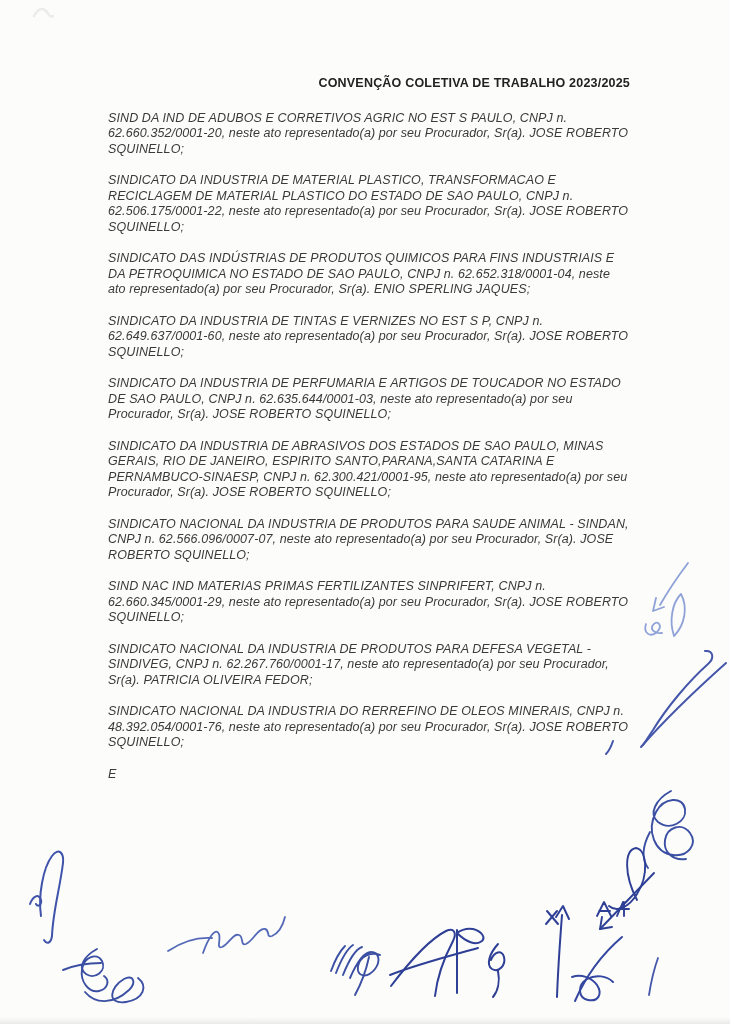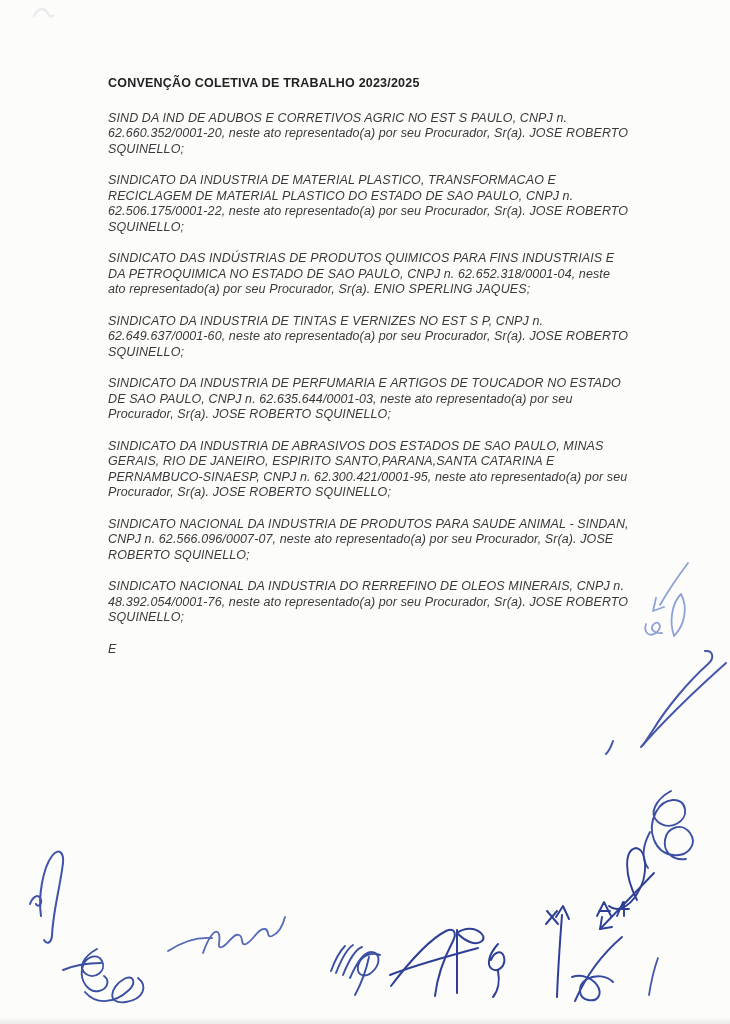--- a/index.html
+++ b/index.html
@@ -13,21 +13,21 @@
     content:"";position:absolute;left:0;right:0;bottom:0;height:7px;
     background:linear-gradient(to bottom, rgba(0,0,0,0), rgba(0,0,0,0.07));
     pointer-events:none;
   }
   .text-column{
     position:absolute;left:108px;top:76px;width:522px;
     color:#3a3a3a;font-size:12.5px;line-height:15.5px;letter-spacing:.1px;
   }
   .doc-title{
     font-size:12.5px;font-weight:bold;color:#222;
-    text-align:left;margin:0 0 19px 0;letter-spacing:.2px;
+    text-align:right;margin:0 0 19px 0;letter-spacing:.2px;
   }
   .para{margin:0 0 16px 0;font-style:italic;}
   .sig-layer{
     position:absolute;left:0;top:0;width:730px;height:1024px;
     pointer-events:none;
   }
   .sig-layer path{fill:none;stroke-linecap:round;stroke-linejoin:round;}
 </style>
 </head>
 <body>
@@ -36,20 +36,22 @@
 
   <div class="text-column">
     <h1 class="doc-title"><span>CONVENÇÃO COLETIVA DE TRABALHO 2023/2025</span></h1>
     <p class="para">SIND DA IND DE ADUBOS E CORRETIVOS AGRIC NO EST S PAULO, CNPJ n. 62.660.352/0001-20, neste ato representado(a) por seu Procurador, Sr(a). JOSE ROBERTO SQUINELLO;</p>
     <p class="para">SINDICATO DA INDUSTRIA DE MATERIAL PLASTICO, TRANSFORMACAO E RECICLAGEM DE MATERIAL PLASTICO DO ESTADO DE SAO PAULO, CNPJ n. 62.506.175/0001-22, neste ato representado(a) por seu Procurador, Sr(a). JOSE ROBERTO SQUINELLO;</p>
     <p class="para">SINDICATO DAS INDÚSTRIAS DE PRODUTOS QUIMICOS PARA FINS INDUSTRIAIS E DA PETROQUIMICA NO ESTADO DE SAO PAULO, CNPJ n. 62.652.318/0001-04, neste ato representado(a) por seu Procurador, Sr(a). ENIO SPERLING JAQUES;</p>
     <p class="para">SINDICATO DA INDUSTRIA DE TINTAS E VERNIZES NO EST S P, CNPJ n. 62.649.637/0001-60, neste ato representado(a) por seu Procurador, Sr(a). JOSE ROBERTO SQUINELLO;</p>
     <p class="para">SINDICATO DA INDUSTRIA DE PERFUMARIA E ARTIGOS DE TOUCADOR NO ESTADO DE SAO PAULO, CNPJ n. 62.635.644/0001-03, neste ato representado(a) por seu Procurador, Sr(a). JOSE ROBERTO SQUINELLO;</p>
     <p class="para">SINDICATO DA INDUSTRIA DE ABRASIVOS DOS ESTADOS DE SAO PAULO, MINAS GERAIS, RIO DE JANEIRO, ESPIRITO SANTO,PARANA,SANTA CATARINA E PERNAMBUCO-SINAESP, CNPJ n. 62.300.421/0001-95, neste ato representado(a) por seu Procurador, Sr(a). JOSE ROBERTO SQUINELLO;</p>
     <p class="para">SINDICATO NACIONAL DA INDUSTRIA DE PRODUTOS PARA SAUDE ANIMAL - SINDAN, CNPJ n. 62.566.096/0007-07, neste ato representado(a) por seu Procurador, Sr(a). JOSE ROBERTO SQUINELLO;</p>
+    <p class="para">SIND NAC IND MATERIAS PRIMAS FERTILIZANTES SINPRIFERT, CNPJ n. 62.660.345/0001-29, neste ato representado(a) por seu Procurador, Sr(a). JOSE ROBERTO SQUINELLO;</p>
+    <p class="para">SINDICATO NACIONAL DA INDUSTRIA DE PRODUTOS PARA DEFESA VEGETAL - SINDIVEG, CNPJ n. 62.267.760/0001-17, neste ato representado(a) por seu Procurador, Sr(a). PATRICIA OLIVEIRA FEDOR;</p>
     <p class="para">SINDICATO NACIONAL DA INDUSTRIA DO RERREFINO DE OLEOS MINERAIS, CNPJ n. 48.392.054/0001-76, neste ato representado(a) por seu Procurador, Sr(a). JOSE ROBERTO SQUINELLO;</p>
     <p class="para">E</p>
   </div>
 
   <svg class="sig-layer" viewBox="0 0 730 1024" aria-hidden="true">
 
     <path stroke="#ebebeb" stroke-width="2.5" d="M34,16 c4,-7 8,-9 12,-5 c3,3 3,7 7,5"></path>
 
     <g stroke="#8fa2d8" stroke-width="1.8">
       <path d="M688,563 c-9,12 -20,28 -28,42"></path>

